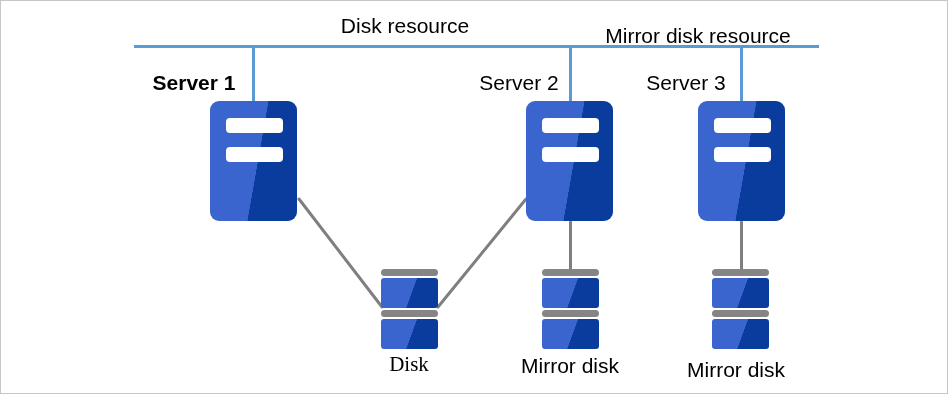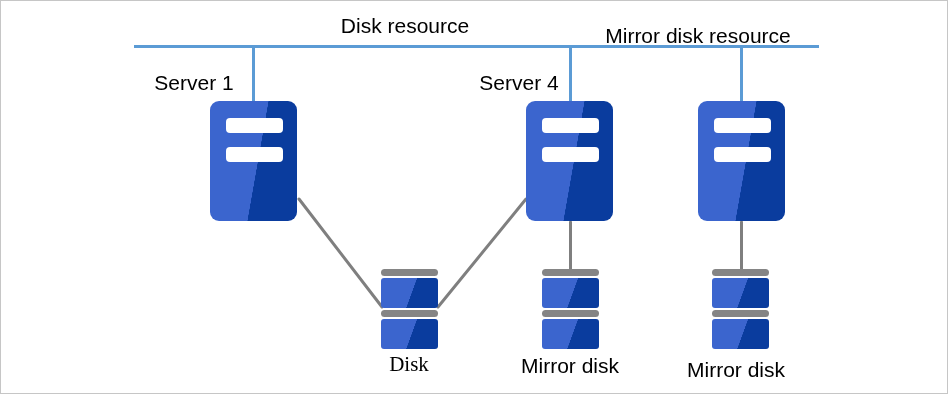--- a/index.html
+++ b/index.html
@@ -89,22 +89,23 @@
     <line class="wire-blue" x1="740.5" y1="45" x2="740.5" y2="101"></line>
     <line class="wire-gray" x1="298" y1="198" x2="381" y2="306"></line>
     <line class="wire-gray" x1="525" y1="198" x2="437" y2="306"></line>
     <line class="wire-gray" x1="569.5" y1="221" x2="569.5" y2="268"></line>
     <line class="wire-gray" x1="740.5" y1="221" x2="740.5" y2="268"></line>
   </svg>
 
   <div class="label" style="left:404px; top:14px;">Disk resource</div>
   <div class="label" style="left:697px; top:24px;">Mirror disk resource</div>
 
-  <div class="label" style="left:193px; top:71px;">Server 1</div>
-  <div class="label" style="left:518px; top:71px;">Server 4</div>
+  <div class="label" style="left:193px; top:71px;font-weight:bold;">Server 1</div>
+  <div class="label" style="left:518px; top:71px;">Server 2</div>
+  <div class="label" style="left:685px; top:71px;">Server 3</div>
 
   <div class="server" style="left:209px;">
     <div class="slot s1"></div>
     <div class="slot s2"></div>
   </div>
   <div class="server" style="left:525px;">
     <div class="slot s1"></div>
     <div class="slot s2"></div>
   </div>
   <div class="server" style="left:697px;">

